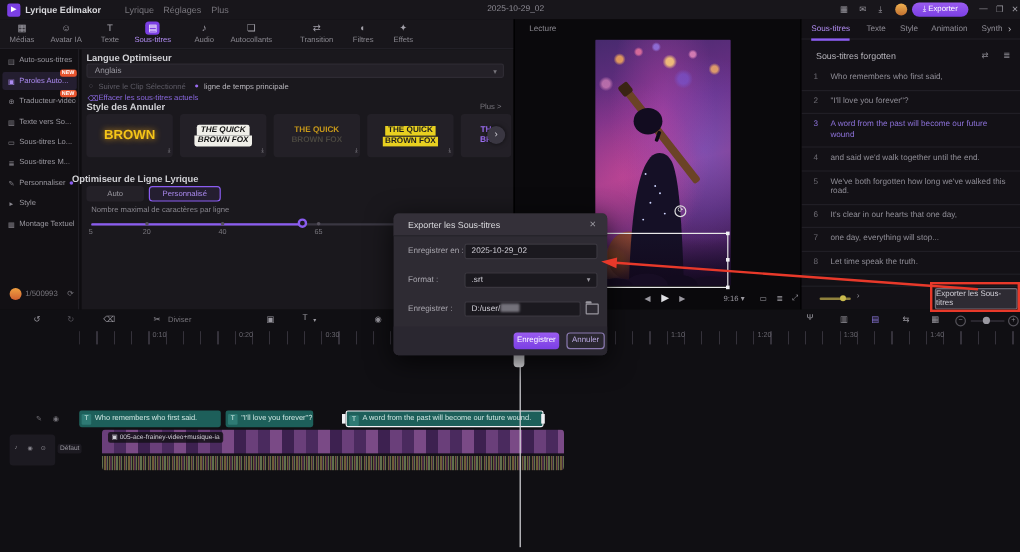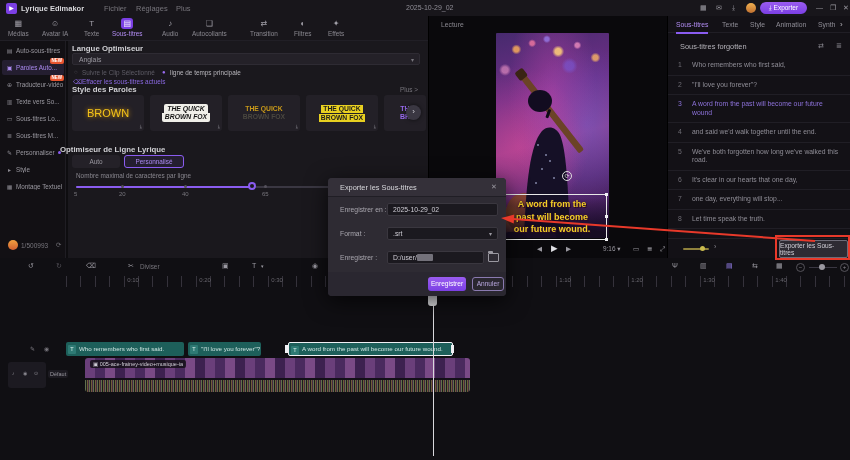--- a/index.html
+++ b/index.html
@@ -66,21 +66,21 @@
   .anno{position:absolute;left:0;top:0;z-index:60;pointer-events:none}
 </style>
 </head>
 <body>
 
 <div class="app">
 
   <div class="abs topbar">
     <div class="abs" style="left:6px;top:3px;width:11px;height:11px;background:#7b3fe4;border-radius:2px;color:#fff;font-size:6px;line-height:11px;text-align:center">▶</div>
     <span class="abs" style="left:21px;top:4px;font-size:7.5px;font-weight:bold;color:#d8d8dc">Lyrique Edimakor</span>
-    <span class="abs menu" style="left:104px;top:4px">Fichier</span>
+    <span class="abs menu" style="left:104px;top:4px">Lyrique</span>
     <span class="abs menu" style="left:136px;top:4px">Réglages</span>
     <span class="abs menu" style="left:176px;top:4px">Plus</span>
     <span class="abs" style="left:406px;top:4px;font-size:7px;color:#8f8d96">2025-10-29_02</span>
     <span class="abs winbtn" style="left:700px;top:4px">▦</span>
     <span class="abs winbtn" style="left:716px;top:4px">✉</span>
     <span class="abs winbtn" style="left:732px;top:4px">⤓</span>
     <div class="abs" style="left:746px;top:3px;width:10px;height:10px;border-radius:50%;background:linear-gradient(#f0b050,#c07030)"></div>
     <div class="abs" style="left:760px;top:2px;width:47px;height:12px;border-radius:7px;background:linear-gradient(#9a5cf0,#7b3fe4);color:#fff;font-size:6.5px;text-align:center;line-height:12px">
       <span>⤓</span>
       <span>Exporter</span>
@@ -181,25 +181,25 @@
     <span class="abs" style="left:6px;top:2px;font-size:6.8px;color:#9a98a0">Anglais</span>
     <span class="abs" style="right:5px;top:2px;font-size:6px;color:#77757c">▾</span>
   </div>
   <span class="abs" style="left:74px;top:69px;font-size:6px;color:#55535c">○</span>
   <span class="abs" style="left:82px;top:69px;font-size:6.4px;color:#5e5c66">Suivre le Clip Sélectionné</span>
   <span class="abs" style="left:162px;top:69px;font-size:6px;color:#9a6cf0">●</span>
   <span class="abs" style="left:170px;top:69px;font-size:6.4px;color:#b8b6bc">ligne de temps principale</span>
   <span class="abs" style="left:73px;top:78px;font-size:6.4px;color:#8a68e0">⌫</span>
   <span class="abs" style="left:82px;top:78px;font-size:6.4px;color:#8a68e0">Effacer les sous-titres actuels</span>
 
-  <span class="abs ptitle" style="left:72px;top:85px">Style des Paroles</span>
+  <span class="abs ptitle" style="left:72px;top:85px">Style des Annuler</span>
   <span class="abs" style="left:400px;top:86px;font-size:6.4px;color:#77757c">Plus &gt;</span>
 
   <div class="card" style="left:72px">
-    <span style="font-size:11px;font-weight:normal;color:#f5c518;text-shadow:0 0 5px rgba(245,170,20,.9)">BROWN</span>
+    <span style="font-size:11px;font-weight:bold;color:#f5c518;text-shadow:0 0 5px rgba(245,170,20,.9)">BROWN</span>
     <span class="dl">⤓</span>
   </div>
   <div class="card" style="left:150px">
     <span style="background:#f0efe9;color:#141414;font-style:italic;font-weight:bold;font-size:6.8px;padding:1px 3px 0;border-radius:2px 2px 0 0">THE QUICK</span>
     <span style="background:#f0efe9;color:#141414;font-style:italic;font-weight:bold;font-size:6.8px;padding:0 3px 1px;border-radius:0 0 2px 2px">BROWN FOX</span>
     <span class="dl">⤓</span>
   </div>
   <div class="card" style="left:228px">
     <span style="color:#c8991a;font-weight:bold;font-size:6.8px">THE QUICK</span>
     <span style="color:#4a4740;font-weight:bold;font-size:6.8px">BROWN FOX</span>
@@ -275,25 +275,20 @@
     </div>
 
     <div class="abs" style="left:68px;top:178px;width:110px;height:46px;border:1px solid #e8e8e8;z-index:5">
       <div class="handle" style="left:-2px;top:-2px"></div>
       <div class="handle" style="right:-2px;top:-2px"></div>
       <div class="handle" style="left:-2px;bottom:-2px"></div>
       <div class="handle" style="right:-2px;bottom:-2px"></div>
       <div class="handle" style="left:-2px;top:20px"></div>
       <div class="handle" style="right:-2px;top:20px"></div>
     </div>
-    <div class="abs" style="left:70px;top:182px;width:106px;text-align:center;font-size:9px;font-weight:bold;color:#f2cf26;line-height:12.5px;text-shadow:0 0 2px #3a1030,1px 1px 0 #2a0c24;z-index:6">
-      <div>A word from the</div>
-      <div>past will become</div>
-      <div>our future wound.</div>
-    </div>
     <div class="abs" style="left:133px;top:155px;width:10px;height:10px;border:1px solid #ddd;border-radius:50%;color:#ddd;font-size:6px;text-align:center;line-height:9px;z-index:6"><span>⟳</span></div>
 
     <span class="abs" style="left:108px;top:229px;font-size:6.5px;color:#9a98a0">◀</span>
     <span class="abs" style="left:122px;top:227px;font-size:8.5px;color:#e0e0e4">▶</span>
     <span class="abs" style="left:137px;top:229px;font-size:6.5px;color:#9a98a0">▶</span>
     <span class="abs" style="left:174px;top:229px;font-size:6.4px;color:#9a98a0"><span>9:16</span> <span>▾</span></span>
     <span class="abs" style="left:204px;top:229px;font-size:6.5px;color:#9a98a0">▭</span>
     <span class="abs" style="left:218px;top:229px;font-size:6.5px;color:#9a98a0">≣</span>
     <span class="abs" style="left:231px;top:229px;font-size:6.5px;color:#9a98a0">⤢</span>
   </div>

